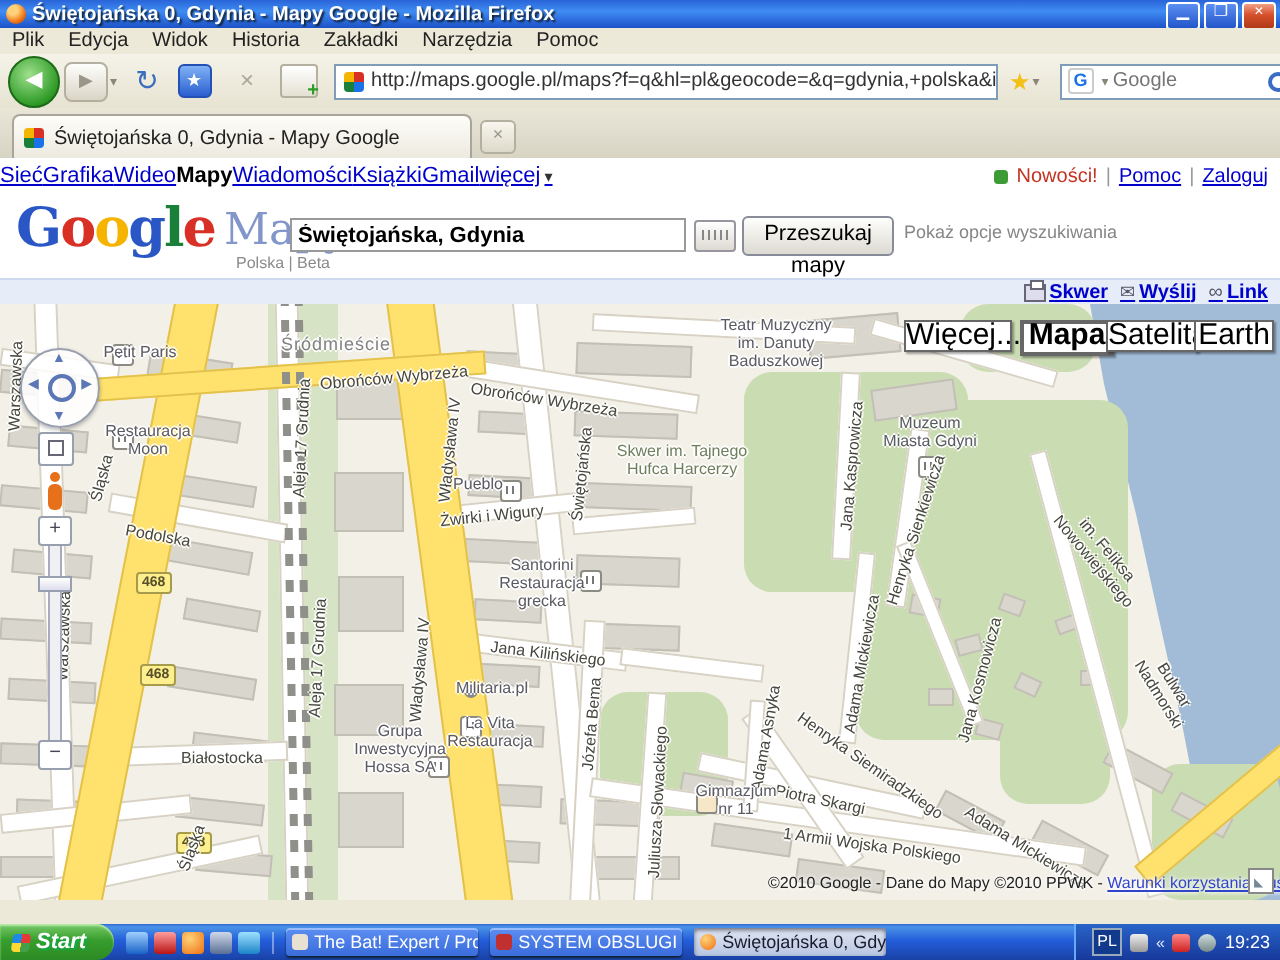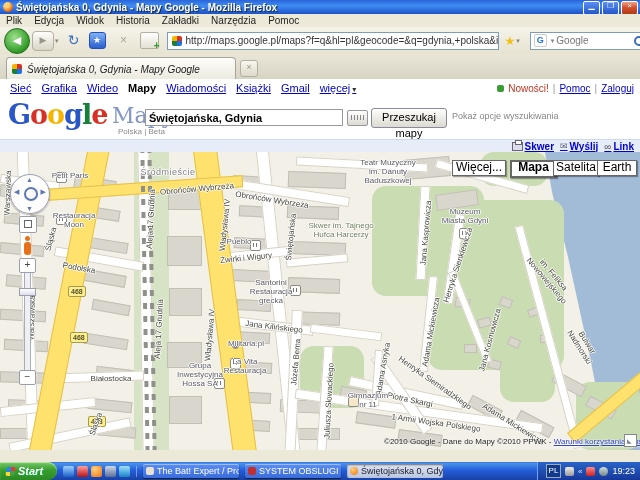--- a/index.html
+++ b/index.html
@@ -50,31 +50,31 @@
     display:flex;align-items:center;overflow:hidden;}
   .searchfield input{border:none;outline:none;flex:1;font-size:10px;color:#888;
     font-family:"Liberation Sans",sans-serif;min-width:0;}
   .gsq{flex:none;width:11px;height:11px;margin:0 3px;border-radius:2px;background:#fff;border:1px solid #ccc;
     color:#1a73e8;font-weight:bold;font-size:9px;line-height:10px;text-align:center;}
   .mag{flex:none;width:6px;height:6px;border:2px solid #3b6cc4;border-radius:50%;margin-right:5px;position:relative;}
   .mag::after{content:"";position:absolute;left:6px;top:6px;width:4px;height:2px;background:#3b6cc4;transform:rotate(45deg);}
 
   
   .tabbar{position:absolute;left:0;top:54px;width:640px;height:25px;
-    background:linear-gradient(#e9e6d8,#d8d4c4);border-bottom:1px solid #b8b4a4;font-style:italic;}
+    background:linear-gradient(#e9e6d8,#d8d4c4);border-bottom:1px solid #b8b4a4;}
   .tab{position:absolute;left:6px;top:3px;width:228px;height:22px;border:1px solid #a9a59a;border-bottom:none;
     border-radius:4px 4px 0 0;background:linear-gradient(#fdfdfa,#ece9dd);display:flex;align-items:center;font-size:10px;color:#222;}
   .tab .favsq{margin:0 5px;}
   .tabextra{position:absolute;left:240px;top:6px;width:16px;height:15px;border:1px solid #b4b0a0;border-radius:3px;
     background:linear-gradient(#f8f6ee,#ddd9ca);color:#9a968a;font-size:9px;line-height:13px;text-align:center;}
 
   
   .gbar{position:absolute;left:0;top:79px;width:640px;height:18px;background:#fff;
     display:flex;align-items:center;font-size:11px;}
-  .gbar a{color:#0000cc;text-decoration:underline;margin-left:10px;}
+  .gbar a{color:#0000cc;text-decoration:underline;}
   .gbar .cur{color:#000;font-weight:bold;text-decoration:none;}
   .gbar .right{margin-left:auto;margin-right:6px;display:flex;align-items:center;gap:4px;font-size:10px;}
   .newsdot{width:7px;height:7px;background:#3d9b35;border-radius:2px;}
   .news{color:#c23321;}
   .sep{color:#999;}
   .rlink{color:#0000cc;text-decoration:underline;}
   .caret::after{content:"▾";font-size:8px;color:#333;margin-left:2px;}
 
   
   .gheader{position:absolute;left:0;top:97px;width:640px;height:42px;background:#fff;}
@@ -136,21 +136,21 @@
   .pegman::before{content:"";position:absolute;left:3px;top:0;width:5px;height:5px;border-radius:50%;background:#e7711b;}
   .pegman::after{content:"";position:absolute;left:2px;top:6px;width:7px;height:13px;border-radius:3px;background:#e7711b;}
   .zplus,.zminus{position:absolute;left:19px;width:15px;height:13px;background:#fff;border:1px solid #98a0b0;z-index:10;
     text-align:center;line-height:11px;font-size:10px;color:#445;border-radius:2px;}
   .zplus{top:106px;}
   .zminus{top:218px;}
   .ztrack{position:absolute;left:24px;top:120px;width:5px;height:97px;background:#eef0f4;border:1px solid #aab;z-index:9;}
   .zhandle{position:absolute;left:19px;top:136px;width:15px;height:6px;background:linear-gradient(#fff,#dde);border:1px solid #98a0b0;z-index:10;}
 
   .mapbtn{position:absolute;top:8px;height:14px;background:#fff;border:1px solid #676767;z-index:20;
-    font-size:12px;text-align:center;line-height:13px;color:#000;box-shadow:1px 1px 1px rgba(0,0,0,.35);}
+    font-size:15px;text-align:center;line-height:13px;color:#000;box-shadow:1px 1px 1px rgba(0,0,0,.35);}
   .mb-more{left:452px;width:52px;}
   .mb-map{left:510px;width:43px;font-weight:bold;border-width:2px;line-height:11px;}
   .mb-sat{left:553px;width:44px;}
   .mb-earth{left:597px;width:38px;}
 
   .scalewrap{position:absolute;left:10px;top:266px;z-index:10;font-size:8px;color:#222;text-shadow:0 0 2px #fff;}
   .sbar{border:1px solid #222;border-top:none;height:4px;}
   .sbar1{width:42px;}
   .sbar2{width:56px;margin-top:2px;}
   .copyright{position:absolute;left:384px;top:285px;z-index:10;font-size:8px;color:#222;white-space:nowrap;

